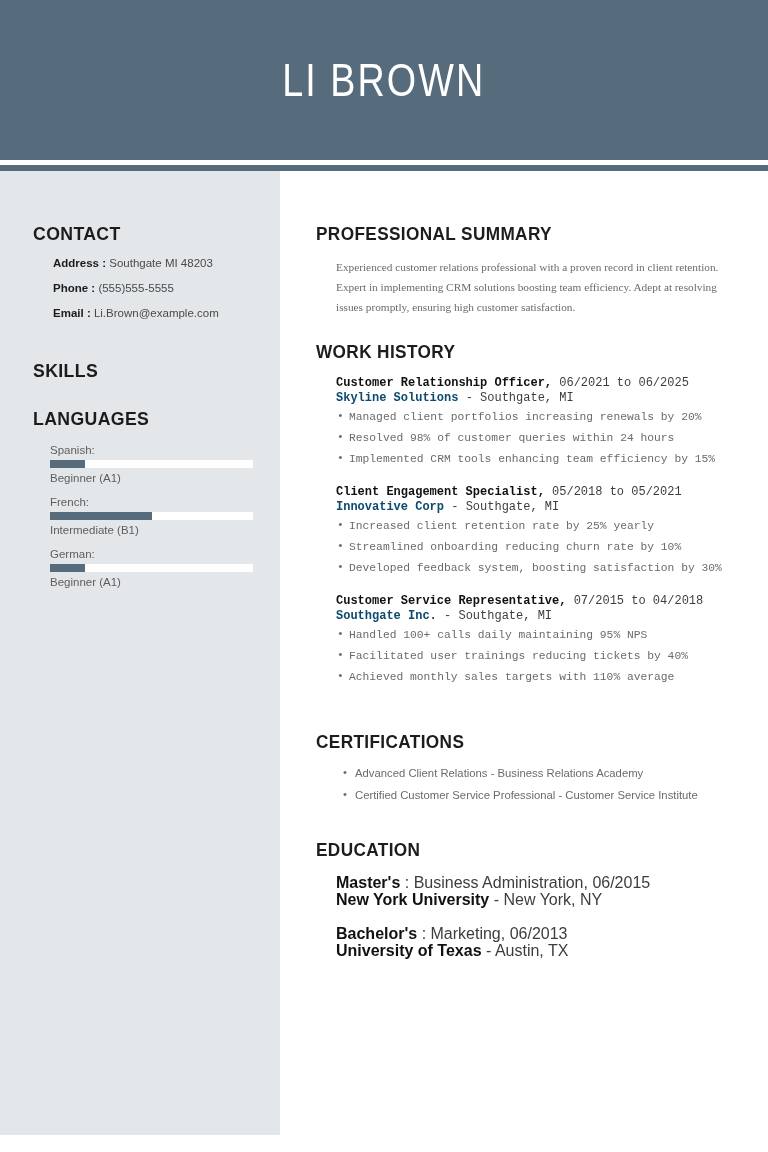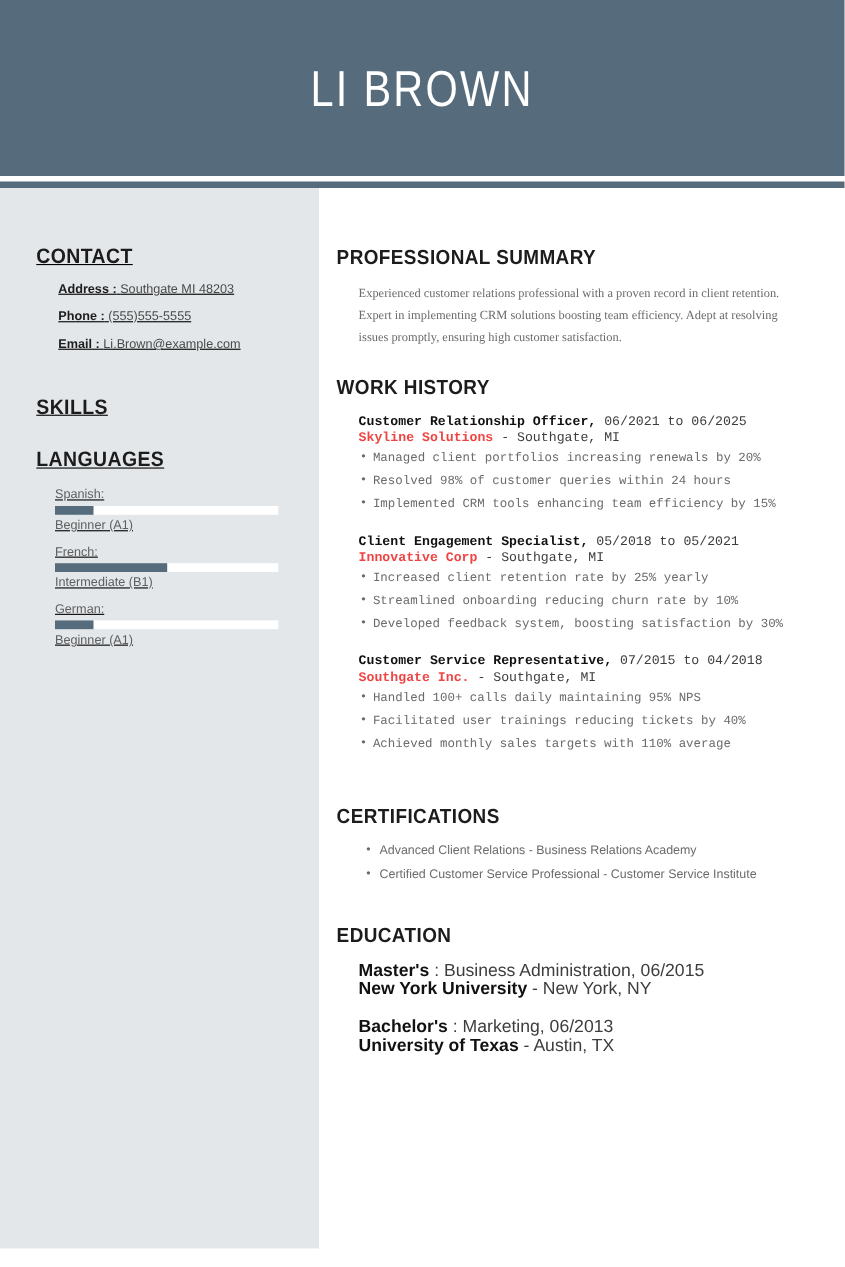--- a/index.html
+++ b/index.html
@@ -57,30 +57,29 @@
   }
 
   
   .sidebar {
     position: absolute;
     top: 171px; left: 0;
     width: 309px;
     height: 964px;
     background: #E3E7EA;
     padding: 52px 26px 0 33px;
-    text-decoration: underline;
   }
 
   .main {
     position: absolute;
-    top: 171px; left: 290px;
+    top: 171px; left: 280px;
     width: 478px;
     height: 981px;
     background: #ffffff;
-    padding: 52px 30px 0 16px;
+    padding: 52px 30px 0 36px;
   }
 
   
   .sec-title {
     font-size: 19px;
     font-weight: 700;
     color: #1c1c1c;
     letter-spacing: 0.4px;
     font-family: "Liberation Sans Narrow", "Liberation Sans", sans-serif;
     transform: scaleX(0.93);
@@ -158,21 +157,21 @@
     font-size: 12px;
     color: #3d3d3d;
     margin-bottom: 1px;
   }
   .job-line1 b { color: #111111; font-weight: 700; }
   .job-line2 {
     font-size: 12px;
     color: #3d3d3d;
     margin-bottom: 6px;
   }
-  .job-line2 b { color: #ef4444; font-weight: 700; }
+  .job-line2 b { color: #0c4a6e; font-weight: 700; }
 
   .bullet {
     font-size: 11.3px;
     color: #6b6b6b;
     margin-bottom: 9px;
     position: relative;
     padding-left: 13px;
   }
   .bullet::before {
     content: "•";

